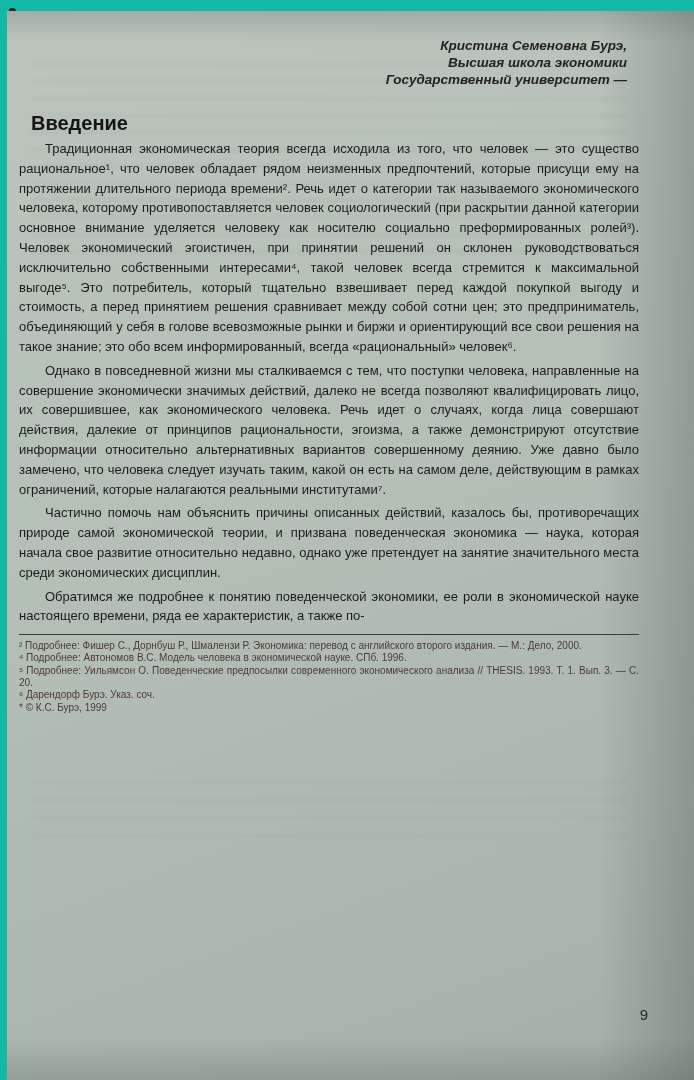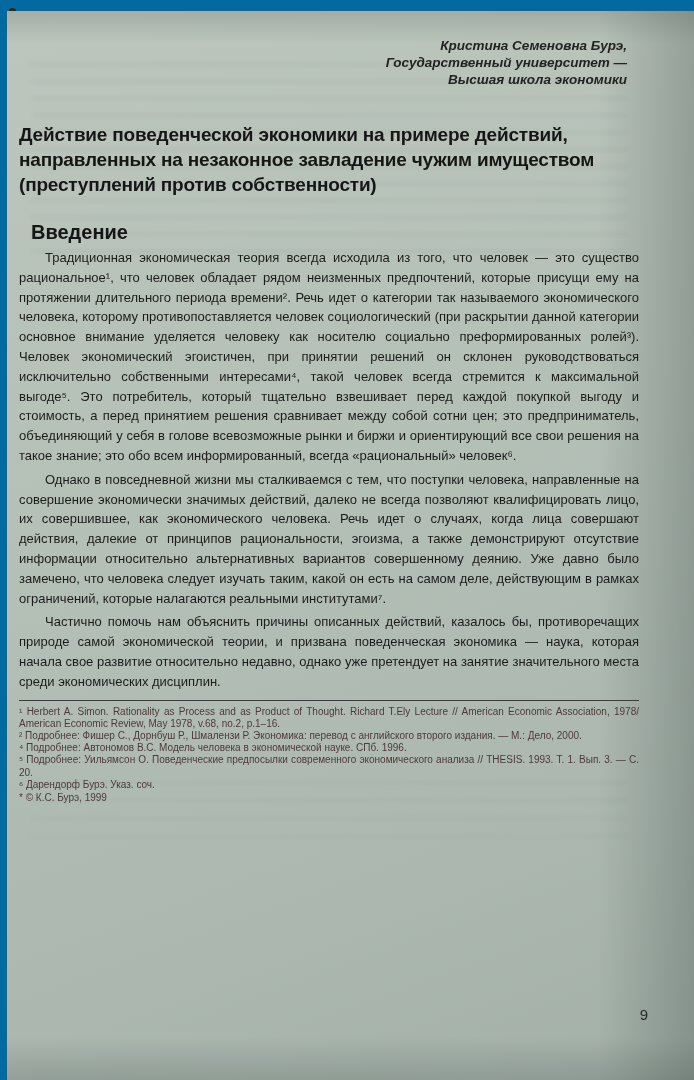--- a/index.html
+++ b/index.html
@@ -5,21 +5,21 @@
   html, body {
     margin: 0;
     padding: 0;
     background: #44534d;
   }
   .scan {
     position: relative;
     width: 694px;
     height: 1080px;
     overflow: hidden;
-    background: #0369a1;
+    background: #14b8a6;
     font-family: "Liberation Sans", sans-serif;
   }
   .page {
     position: absolute;
     left: 7px;
     top: 11px;
     width: 687px;
     height: 1069px;
     background:
       linear-gradient(to right, rgba(62,76,71,0) 86%, rgba(62,76,71,0.30) 100%),
@@ -128,36 +128,35 @@
 <div class="scan">
   <div class="corner-speck"></div>
   <div class="page">
     <div class="ghost"></div>
     <div class="ghost2"></div>
 
     <div class="content">
 
       <div class="author-block">
         <div>Кристина Семеновна Бурэ,</div>
+        <div>Высшая школа экономики</div>
         <div>Государственный университет —</div>
-        <div>Высшая школа экономики</div>
       </div>
 
-      <h1 class="article-title">Действие поведенческой экономики на примере действий, направленных на незаконное завладение чужим имуществом (преступлений против собственности)</h1>
 
       <h2 class="section-heading">Введение</h2>
 
       <div class="body-text">
         <p>Традиционная экономическая теория всегда исходила из того, что человек — это существо рациональное¹, что человек обладает рядом неизменных предпочтений, которые присущи ему на протяжении длительного периода времени². Речь идет о категории так называемого экономического человека, которому противопоставляется человек социологический (при раскрытии данной категории основное внимание уделяется человеку как носителю социально преформированных ролей³).  Человек экономический эгоистичен, при принятии решений он склонен руководствоваться исключительно собственными интересами⁴, такой человек всегда стремится к максимальной выгоде⁵. Это потребитель, который тщательно взвешивает перед каждой покупкой выгоду и стоимость, а перед принятием решения сравнивает между собой сотни цен; это предприниматель, объединяющий у себя в голове всевозможные рынки и биржи и ориентирующий все свои решения на такое знание; это обо всем информированный, всегда «рациональный» человек⁶.</p>
         <p>Однако в повседневной жизни мы сталкиваемся с тем, что поступки человека, направленные на совершение экономически значимых действий, далеко не всегда позволяют квалифицировать лицо, их совершившее, как экономического человека. Речь идет о случаях, когда лица совершают действия, далекие от принципов рациональности, эгоизма, а также демонстрируют отсутствие информации относительно альтернативных вариантов совершенному деянию. Уже давно было замечено, что человека следует изучать таким, какой он есть на самом деле, действующим в рамках ограничений, которые налагаются реальными институтами⁷.</p>
         <p>Частично помочь нам объяснить причины описанных действий, казалось бы, противоречащих природе самой экономической теории, и призвана поведенческая экономика — наука, которая начала свое развитие относительно недавно, однако уже претендует на занятие значительного места среди экономических дисциплин.</p>
+        <p>Обратимся же подробнее к понятию поведенческой экономики, ее роли в экономической науке настоящего времени, ряда ее характеристик, а также по-</p>
       </div>
 
       <div class="footnotes">
-        <p>¹ Herbert A. Simon. Rationality as Process and as Product of Thought. Richard T.Ely Lecture // American Economic Association, 1978/ American Economic Review, May 1978, v.68, no.2, p.1–16.</p>
         <p>² Подробнее: Фишер С., Дорнбуш Р., Шмалензи Р. Экономика: перевод с английского второго издания. — М.: Дело, 2000.</p>
         <p>⁴ Подробнее: Автономов В.С. Модель человека в экономической науке. СПб. 1996.</p>
         <p>⁵ Подробнее: Уильямсон О. Поведенческие предпосылки современного экономического анализа // THESIS. 1993. Т. 1. Вып. 3. — С. 20.</p>
         <p>⁶ Дарендорф Бурэ. Указ. соч.</p>
         <p class="copyright">* © К.С. Бурэ, 1999</p>
       </div>
 
     </div>
 
     <div class="page-number">9</div>

